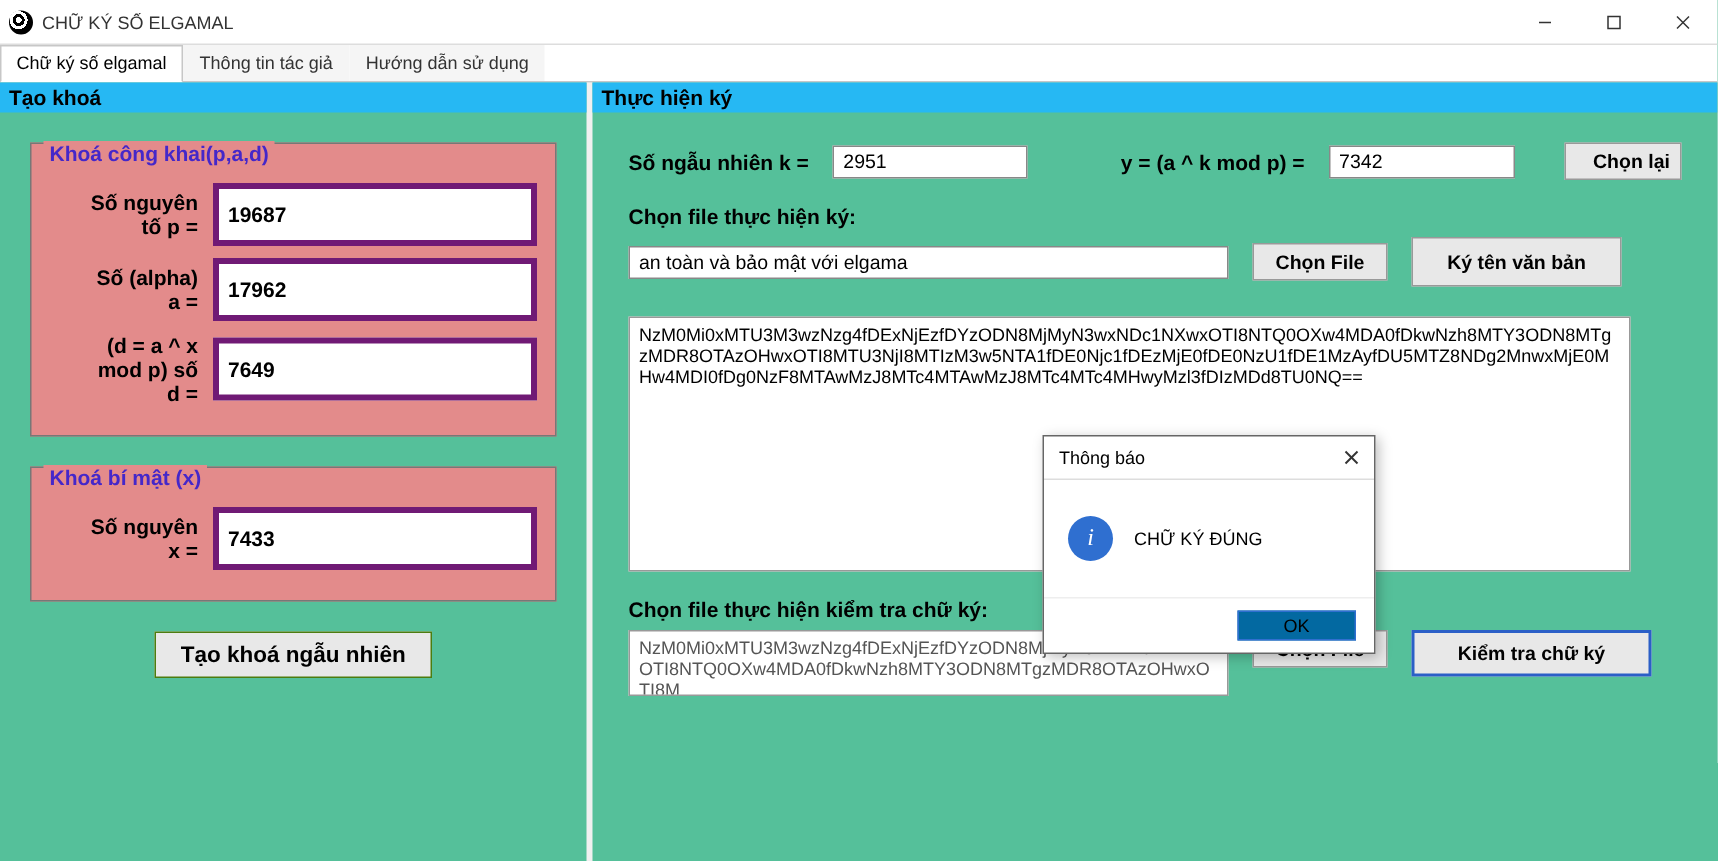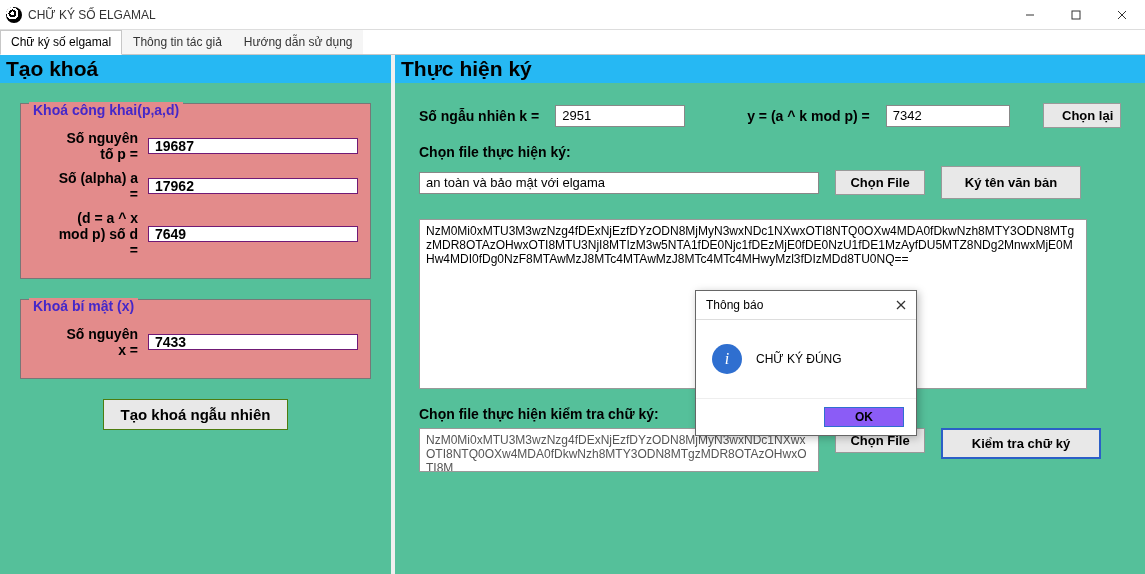--- a/index.html
+++ b/index.html
@@ -48,21 +48,21 @@
   display:flex; height:calc(574px - 30px - 25px);
 }
 .panel {
   background:#55c09a;
   display:flex; flex-direction:column;
 }
 .panel.left { width:391px; margin-right:4px; }
 .panel.right { flex:1; }
 .panel-header {
   background:#26b8f3; color:#000;
-  font-size:21px; font-weight:bold;
+  font-size:14px; font-weight:bold;
   padding:2px 6px;
 }
 .panel-body { padding:12px 16px; flex:1; position:relative; }
 
 .groupbox {
   border:1px solid #777;
   background:#e38b8b;
   margin:8px 4px 20px 4px;
   position:relative;
   padding:18px 12px 12px 12px;
@@ -71,22 +71,22 @@
   position:absolute; top:-2px; left:8px;
   color:#4527c9; font-weight:bold; font-size:14px;
   background:#e38b8b; padding:0 4px;
 }
 .row { display:flex; align-items:center; margin:8px 0; }
 .row label {
   width:180px; text-align:right; margin-right:10px;
   font-weight:bold; font-size:14px; color:#000;margin-left:23px;
 }
 .row input[type=text] {
-  flex:0 0 110px; height:16px; padding:2px 6px;
-  font-size:14px; font-weight:bold; border:1px solid #701a75; background:#fff;
+  flex:0 0 110px; height:42px; padding:2px 6px;
+  font-size:14px; font-weight:bold; border:4px solid #701a75; background:#fff;
 }
 .big-btn {
   display:block; margin:20px auto 0 auto;
   padding:6px 16px; font-size:15px; font-weight:bold;
   background:#e8e8e8; border:1px solid #4d7c0f; cursor:pointer;
   min-width:180px;
   text-align:right;
 }
 
 .r-row { display:flex; align-items:center; margin:6px 0; gap:10px; }
@@ -124,23 +124,22 @@
 .modal .m-close { margin-left:auto; cursor:pointer; font-size:14px; color:#333; }
 .modal .m-body { display:flex; align-items:center; padding:24px 16px; gap:14px; }
 .modal .m-icon {
   width:30px; height:30px; border-radius:50%;
   background:#2f6fd0; color:#fff; display:flex; align-items:center; justify-content:center;
   font-style:italic; font-family:Georgia,serif; font-size:16px;
 }
 .modal .m-msg { font-size:12px; }
 .modal .m-actions { display:flex; justify-content:flex-end; padding:8px 12px; border-top:1px solid #eee; }
 .modal .m-ok {
-  padding:2px 30px; border:1px solid #2f6fd0; background:#8b5cf6; cursor:pointer;
+  padding:2px 30px; border:1px solid #2f6fd0; background:#0369a1; cursor:pointer;
   font-size:12px;
-  font-weight:bold;
 }
 </style>
 </head>
 <body>
 
 <div class="titlebar">
   <span class="app-icon"></span>
   <span class="title">CHỮ KÝ SỐ ELGAMAL</span>
   <div class="win-controls">
     <div class="win-btn">

